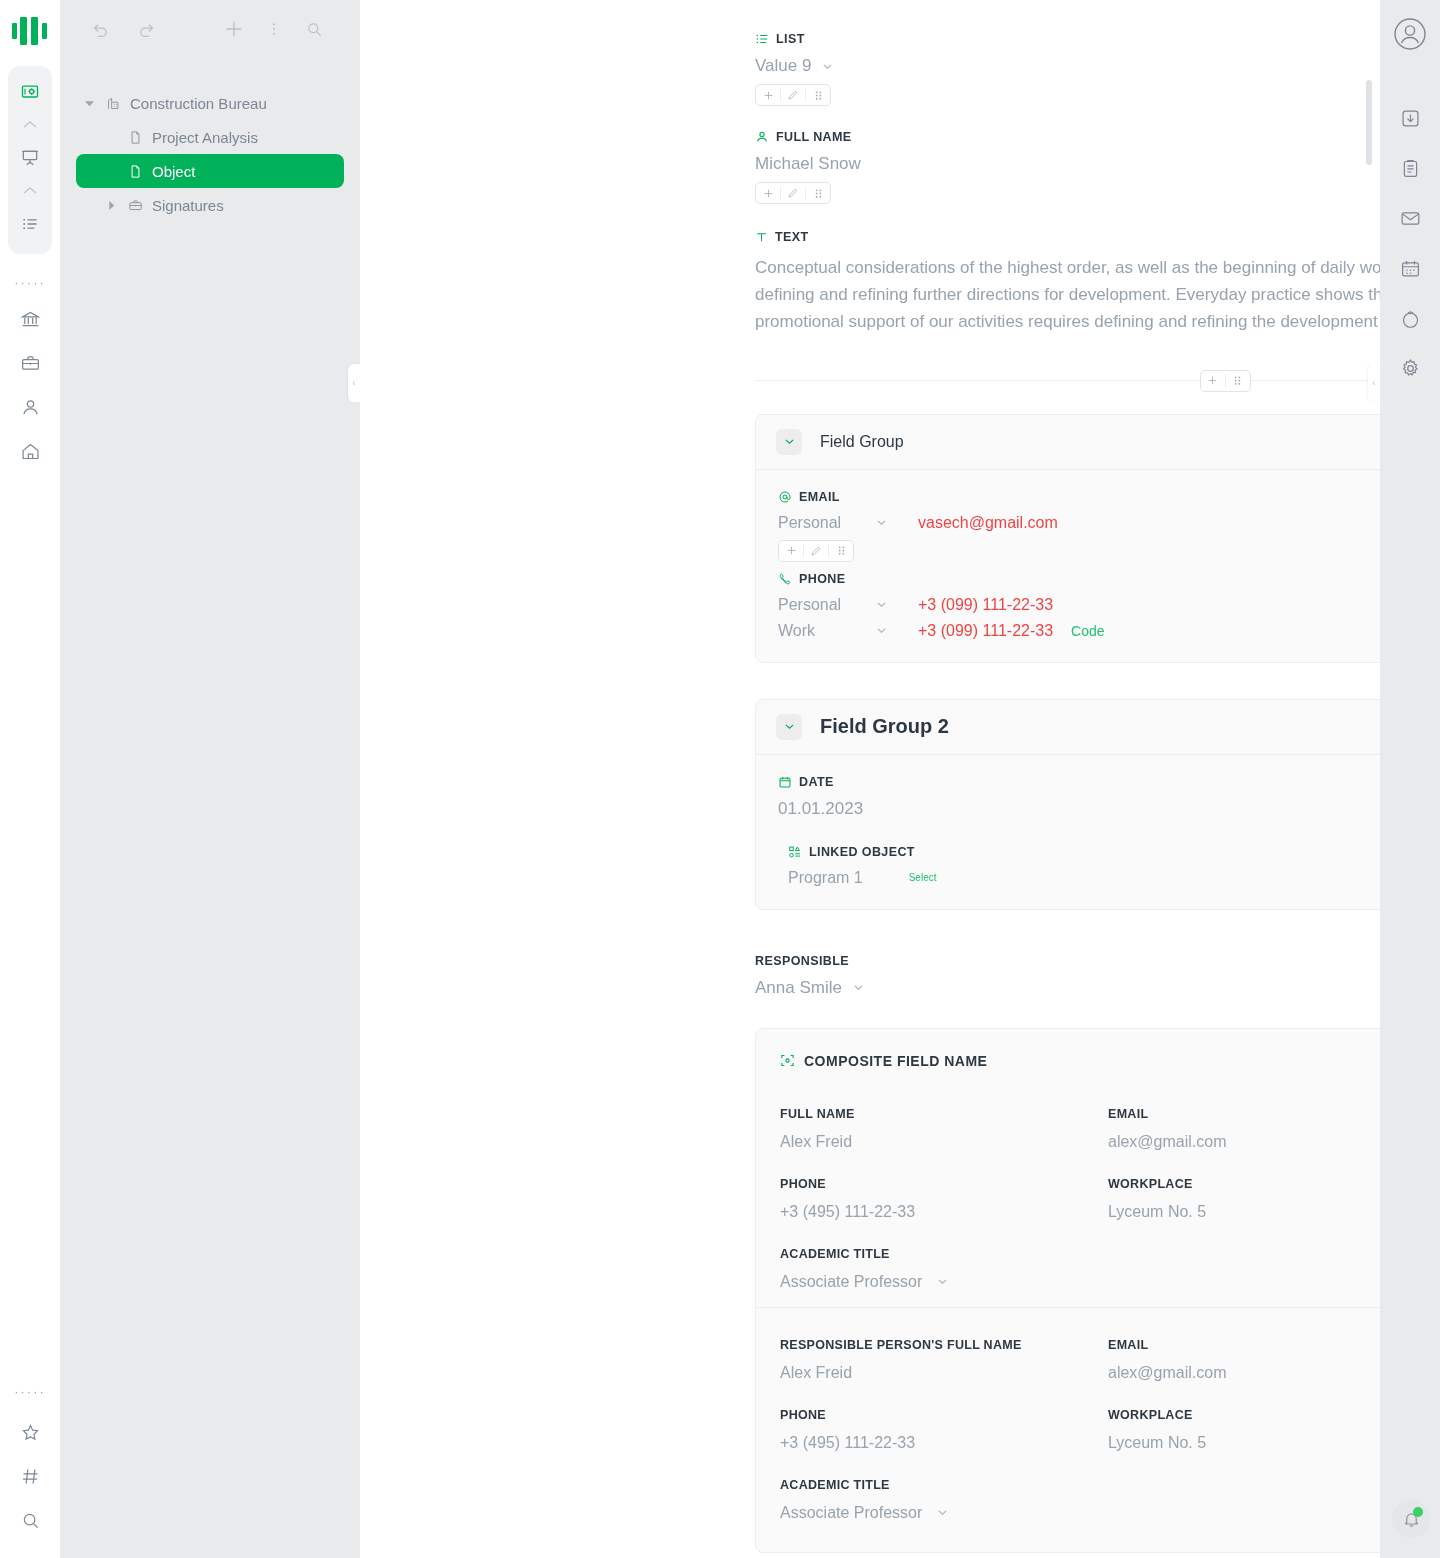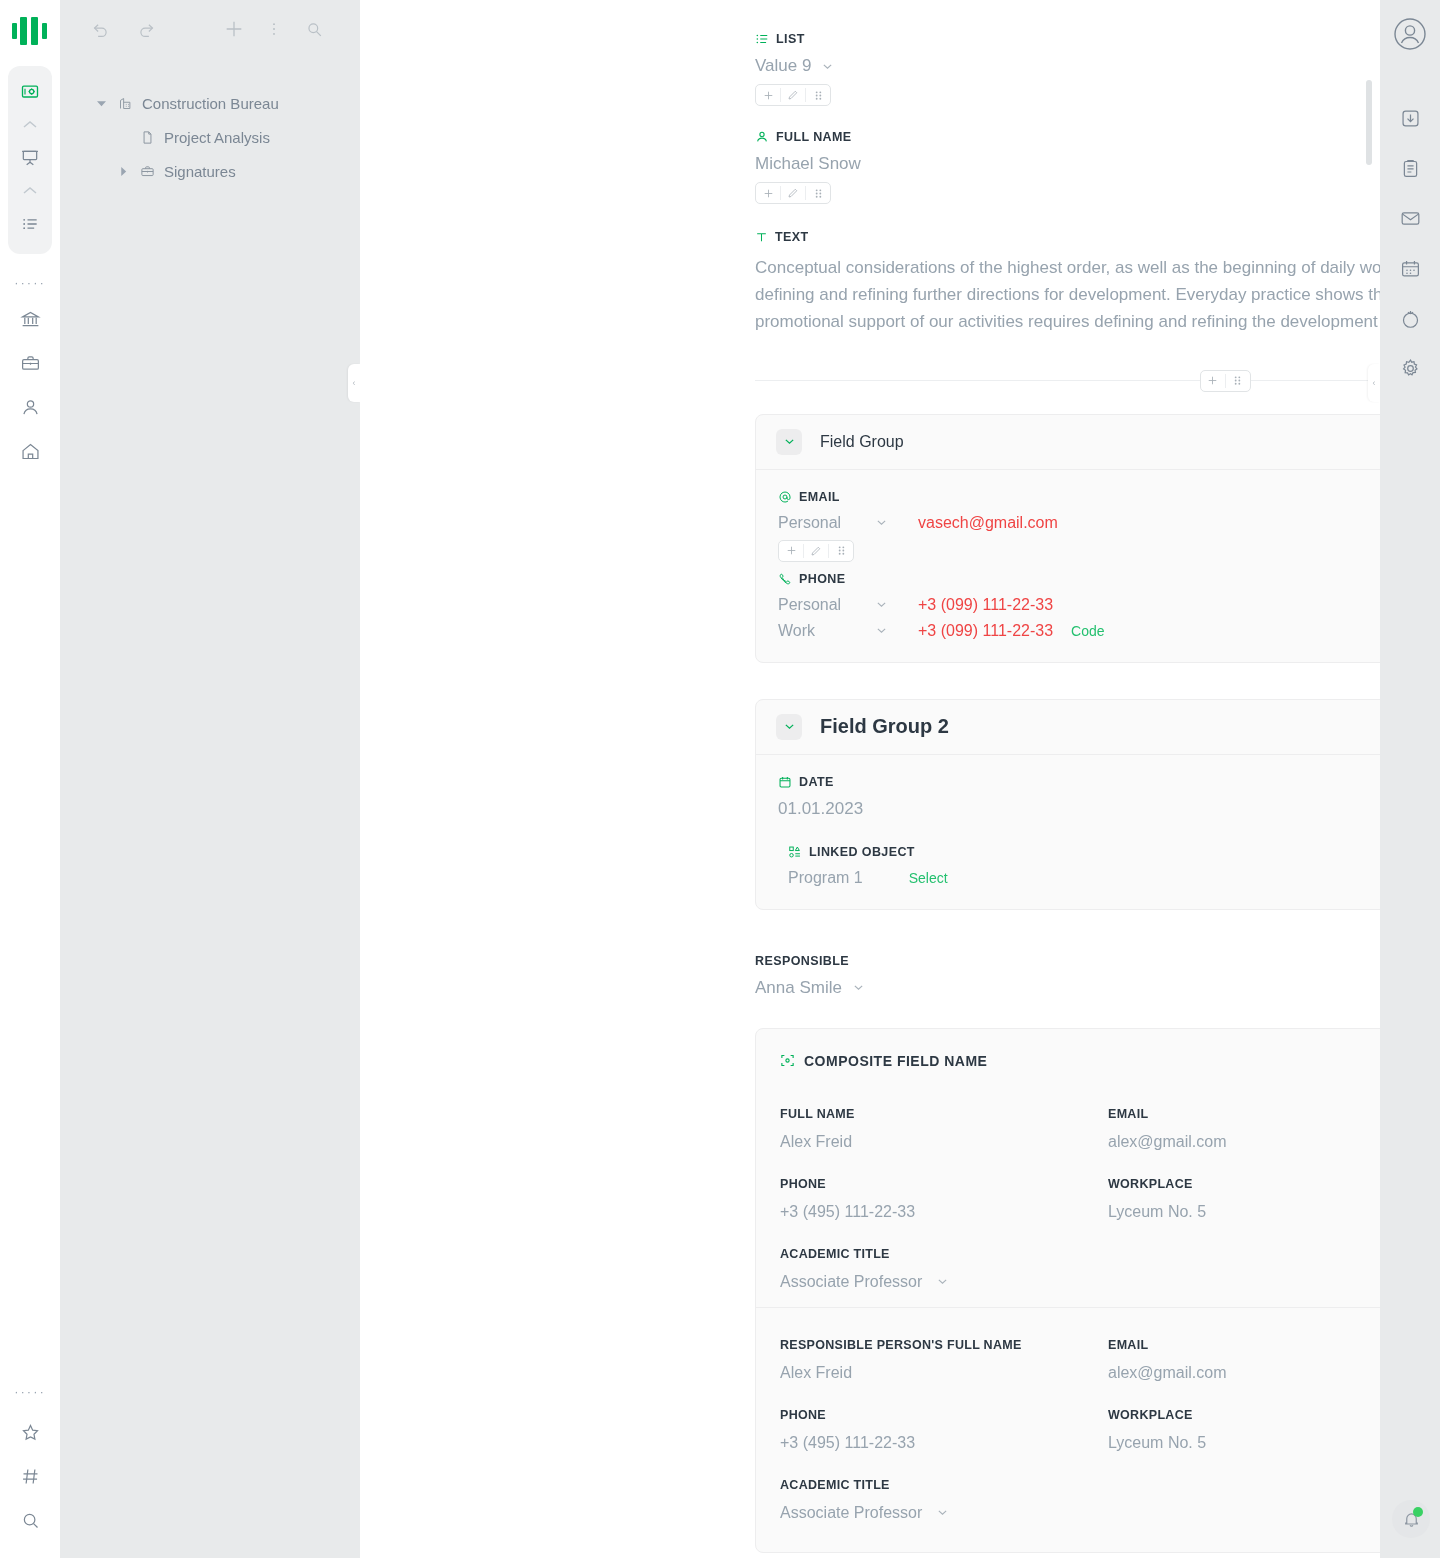--- a/index.html
+++ b/index.html
@@ -46,21 +46,21 @@
     background: #e8eaeb; position: relative;
   }
   .lp-toolbar {
     height: 58px; display: flex; align-items: center;
     padding: 0 28px 0 22px; gap: 0;
     color: #b6bdc4;
   }
   .tb-btn { width: 36px; height: 36px; display: flex; align-items: center;
     justify-content: center; color: #b9c0c6; }
   .tb-spacer { flex: 1; }
-  .tree { padding: 28px 16px 0 16px; margin-left: 12px; }
+  .tree { padding: 28px 16px 0 16px; }
   .tnode {
     display: flex; align-items: center; height: 34px;
     border-radius: 8px; color: #7b8794; font-size: 15px;
     padding-right: 10px; gap: 8px; white-space: nowrap;
   }
   .tnode .caret {
     width: 14px; flex: 0 0 14px; display: flex; align-items: center;
     justify-content: center; color: #9aa5b1;
   }
   .tnode .ticon { width: 18px; flex: 0 0 18px; display: flex; align-items: center;
@@ -350,20 +350,30 @@
         <span class="caret"></span>
         <span class="ticon">
           <svg width="15" height="15" viewBox="0 0 24 24" fill="none" stroke="currentColor" stroke-width="1.6">
             <path d="M14 3H6.5v18h11V6.5z"></path>
               <path d="M14 3v3.5h3.5"></path>
           </svg>
         </span>
         <span class="tlabel">Project Analysis</span>
       </div>
 
+      <div class="tnode lvl1 noCaret selected">
+        <span class="caret"></span>
+        <span class="ticon">
+          <svg width="15" height="15" viewBox="0 0 24 24" fill="none" stroke="currentColor" stroke-width="1.6">
+            <path d="M14 3H6.5v18h11V6.5z"></path>
+              <path d="M14 3v3.5h3.5"></path>
+          </svg>
+        </span>
+        <span class="tlabel">Object</span>
+      </div>
 
 
       <div class="tnode lvl1">
         <span class="caret">
           <svg width="9" height="9" viewBox="0 0 10 10" fill="currentColor">
               <path d="M2.5 0v10L8 5z"></path>
             </svg>
         </span>
         <span class="ticon">
           <svg width="15" height="15" viewBox="0 0 24 24" fill="none" stroke="currentColor" stroke-width="1.6">
@@ -619,21 +629,21 @@
                   <rect x="3" y="3.5" width="6" height="6"></rect>
                   <circle cx="6" cy="17.5" r="3"></circle>
                   <path d="M16 3.5l3.5 6h-7z"></path>
                   <path d="M12.5 15h8M12.5 19h8"></path>
                 </svg>
               </span>
               <span>LINKED OBJECT</span>
             </div>
             <div class="row-inline" style="margin-left:10px">
               <span class="fvalue" style="font-size:16px">Program 1</span>
-              <span style="color:#24c06f;font-size:14px;margin-left:36px">Select</span>
+              <span style="color:#24c06f;font-size:10px;margin-left:36px">Select</span>
             </div>
           </div>
         </div>
 
         <div class="tworow">
           <div class="col">
             <div class="flabel">
               <span>RESPONSIBLE</span>
             </div>
             <div class="row-inline">

